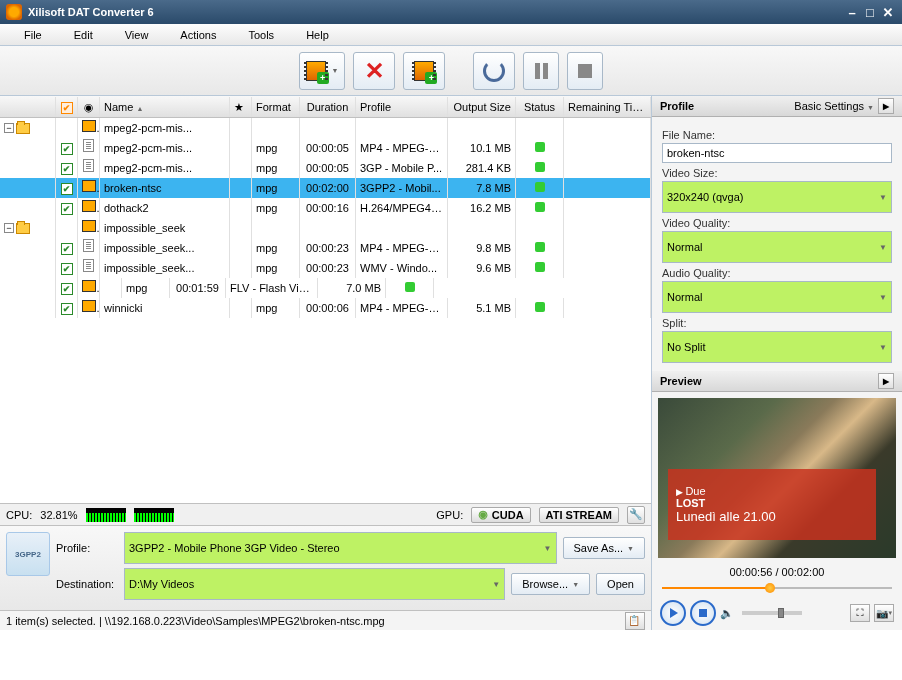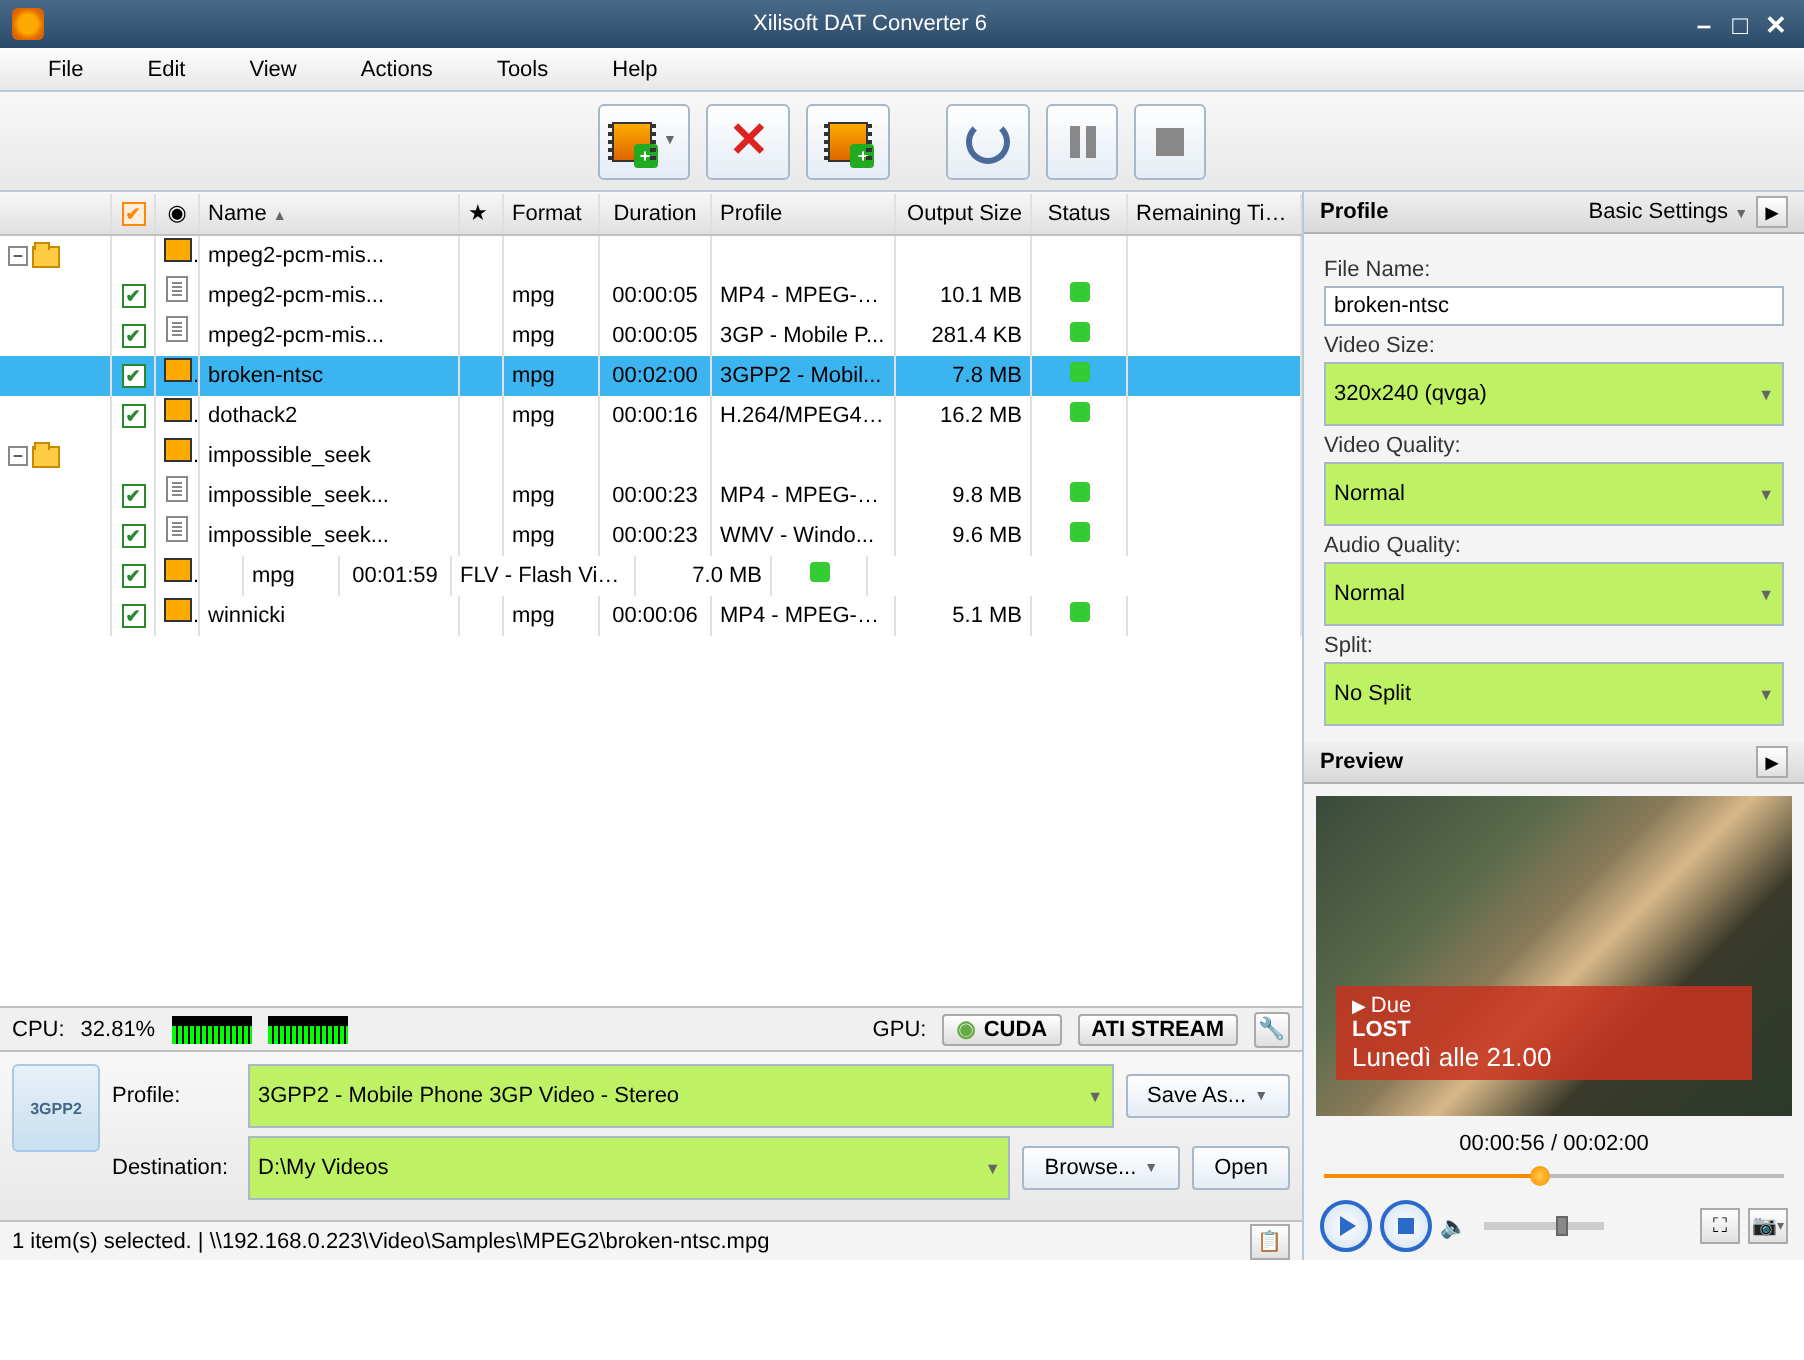--- a/index.html
+++ b/index.html
@@ -1,19 +1,19 @@
 <!DOCTYPE html>
 <html><head>
 <meta charset="utf-8">
 <style>
 * { box-sizing: border-box; margin: 0; padding: 0; font-family: Tahoma, sans-serif; font-size: 11px; }
 body { width: 902px; height: 680px; background: #fff; overflow: hidden; }
 .titlebar { height: 24px; background: linear-gradient(#4a6a8a,#2a4a6a); color: #fff; display: flex; align-items: center; padding: 0 6px; }
 .titlebar .logo { width: 16px; height: 16px; background: radial-gradient(circle,#fa0 40%,#d60 70%); border-radius: 3px; margin-right: 6px; }
-.titlebar .title { flex: 1; font-weight: normal; text-align: center; }
+.titlebar .title { flex: 1; font-weight: bold; }
 .titlebar .winbtn { width: 16px; height: 14px; margin-left: 2px; color: #fff; display: flex; align-items: center; justify-content: center; font-weight: bold; font-size: 13px; cursor: pointer; }
 .menubar { height: 22px; background: linear-gradient(#fdfdfd,#e8e8e8); border-bottom: 1px solid #b8c8d8; display: flex; align-items: center; padding: 0 8px; }
 .menubar span { padding: 3px 16px; cursor: pointer; }
 .toolbar { height: 50px; background: linear-gradient(#f8f8f8,#e8e8e8); border-bottom: 1px solid #b8c8d8; display: flex; align-items: center; justify-content: center; gap: 8px; }
 .tbtn { height: 38px; min-width: 42px; border: 1px solid #a8b8c8; border-radius: 3px; background: linear-gradient(#fff,#e4ecf4); display: flex; align-items: center; justify-content: center; cursor: pointer; padding: 0 6px; }
 .tbtn.small { min-width: 36px; }
 .icon-film { width: 20px; height: 20px; background: linear-gradient(#fa0,#d60); border: 1px solid #333; position: relative; }
 .icon-film::before,.icon-film::after { content:''; position:absolute; width:3px; height:100%; background:repeating-linear-gradient(#333 0 2px,transparent 2px 4px); }
 .icon-film::before{left:-3px;} .icon-film::after{right:-3px;}
 .plus-badge { position: absolute; bottom:-4px; right:-4px; width:12px; height:12px; background:#2a2; border-radius:2px; color:#fff; font-size:9px; line-height:12px; text-align:center; font-weight:bold; }
@@ -53,21 +53,21 @@
 .right{width:250px;display:flex;flex-direction:column;background:#f4f4f4;}
 .panel-hd{height:24px;background:linear-gradient(#f0f0f0,#d8d8d8);border-bottom:1px solid #b0b0b0;display:flex;align-items:center;padding:0 8px;font-weight:bold;gap:4px;}
 .panel-hd .spacer{flex:1;}
 .arrow-btn{width:16px;height:16px;border:1px solid #aaa;background:linear-gradient(#fff,#e0e0e0);display:flex;align-items:center;justify-content:center;font-size:8px;cursor:pointer;}
 .props{padding:8px 10px;}
 .props label{display:block;margin:4px 0 2px;color:#333;}
 .inp{width:100%;height:20px;border:1px solid #a8b8c8;background:#fff;padding:0 4px;}
 .preview-area{flex:1;display:flex;flex-direction:column;}
 .video{margin:6px;height:160px;background:#000;position:relative;overflow:hidden;}
 .video .frame{position:absolute;inset:0;background:linear-gradient(135deg,#3a4a3a 0%,#5a6a4a 30%,#8a7a5a 45%,#d8b888 55%,#3a3a2a 70%,#2a3a2a 100%);}
-.overlay{position:absolute;bottom:18px;left:10px;right:20px;background:rgba(200,50,30,0.85);padding:4px 8px;color:#fff;}
+.overlay{position:absolute;bottom:18px;left:10px;right:20px;background:rgba(200,50,30,0.85);padding:16px 8px;color:#fff;}
 .overlay .ch{font-size:9px;} .overlay .show{font-weight:bold;font-size:11px;} .overlay .tm{font-size:13px;}
 .time-disp{text-align:center;font-size:11px;padding:2px;}
 .slider{margin:2px 10px;height:12px;position:relative;}
 .slider .track{position:absolute;top:5px;left:0;right:0;height:2px;background:#bbb;}
 .slider .fill{position:absolute;top:5px;left:0;width:47%;height:2px;background:#f80;}
 .slider .thumb{position:absolute;top:1px;left:47%;width:10px;height:10px;background:radial-gradient(#fc4,#f80);border-radius:50%;margin-left:-5px;}
 .controls{display:flex;align-items:center;gap:4px;padding:4px 8px;}
 .pbtn{width:26px;height:26px;border:2px solid #2a6aca;border-radius:50%;background:radial-gradient(#fff,#d0e0f0);display:flex;align-items:center;justify-content:center;color:#2a6aca;cursor:pointer;}
 .play-tri{width:0;height:0;border-left:8px solid #2a6aca;border-top:5px solid transparent;border-bottom:5px solid transparent;margin-left:2px;}
 .stop-sq{width:8px;height:8px;background:#2a6aca;}

